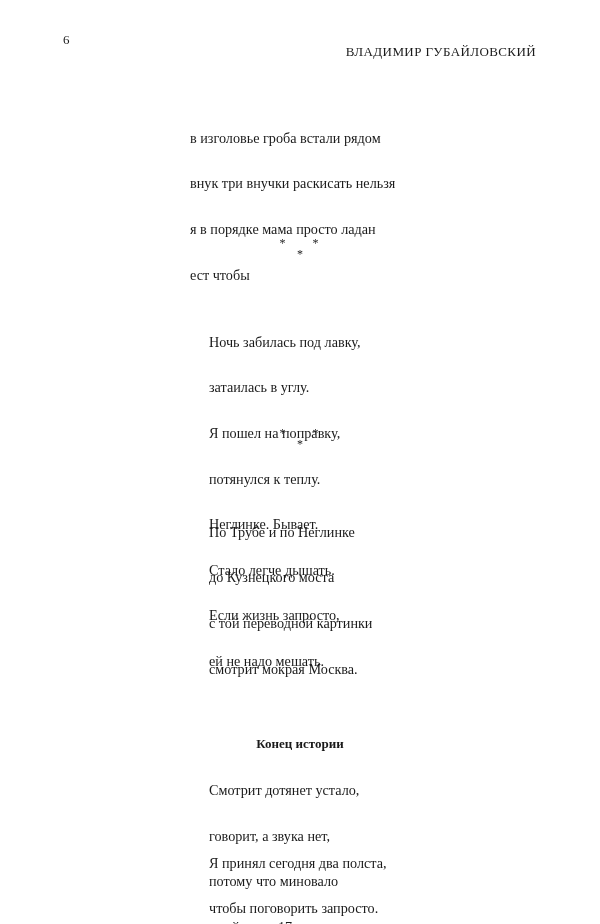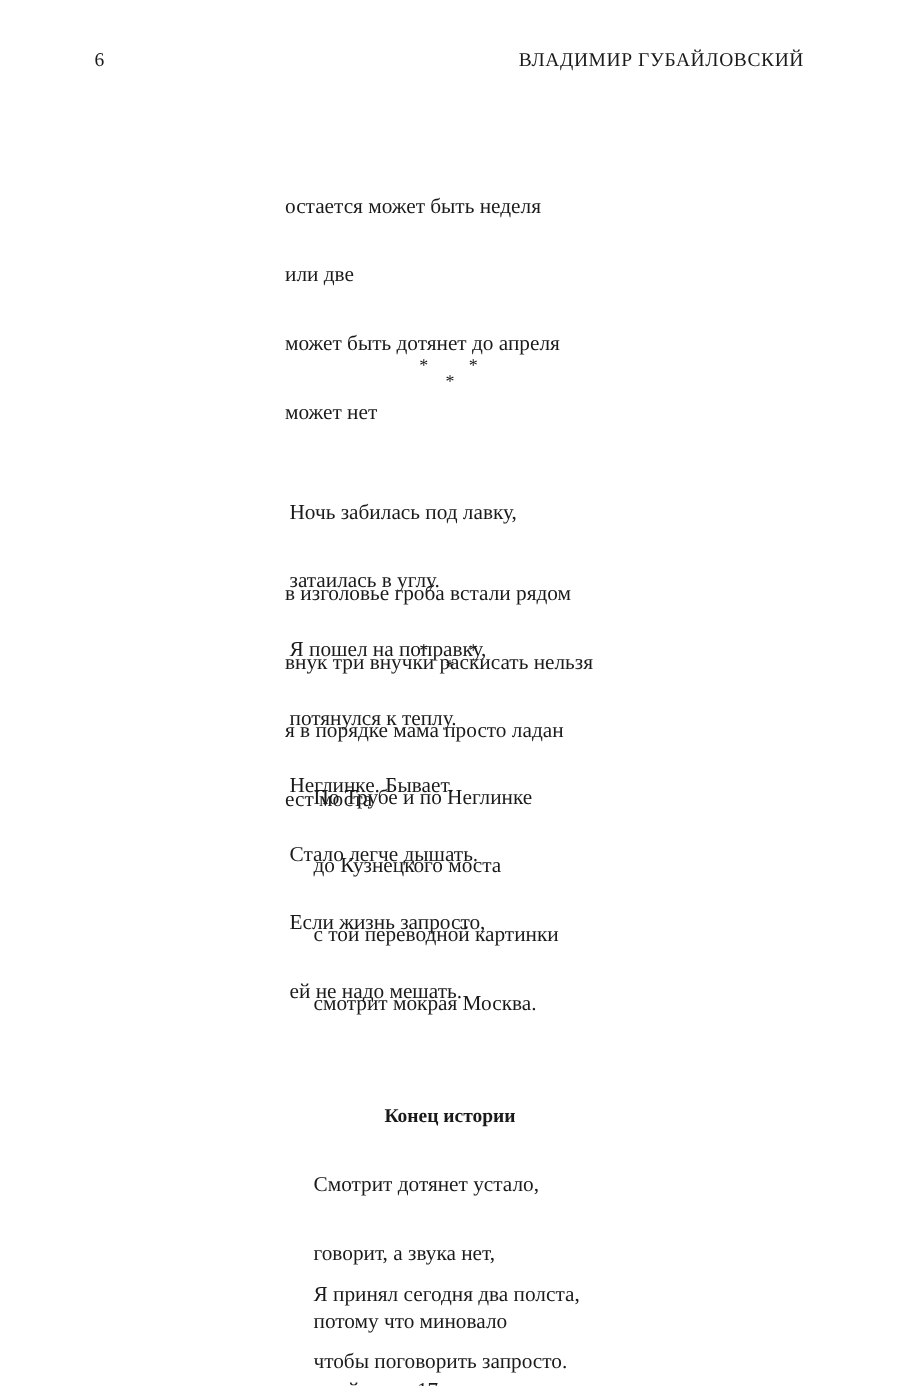--- a/index.html
+++ b/index.html
@@ -24,21 +24,21 @@
       font-size: 13px;
     }
     .page-number {
       position: absolute;
       left: 63px;
       top: 0;
     }
     .running-head {
       position: absolute;
       right: 64px;
-      top: 0;
+      top: 12px;
       letter-spacing: 0.4px;
     }
     .block {
       position: absolute;
       font-size: 14.2px;
       line-height: 15.2px;
       white-space: pre;
     }
     .stanza { margin: 0; }
     .stanza + .stanza { margin-top: 15px; }
@@ -66,39 +66,33 @@
 </head>
 <body>
 
 <div class="header">
   <span class="page-number">6</span>
   <span class="running-head">ВЛАДИМИР ГУБАЙЛОВСКИЙ</span>
 </div>
 
 <div class="block" style="left:190px; top:70px;">
   <div class="stanza">
-    <span class="line">остается может быть неделя</span>
-    <span class="line">или две</span>
-    <span class="line">может быть дотянет до апреля</span>
-    <span class="line">может нет</span>
-  </div>
-  <div class="stanza">
     <span class="line">в изголовье гроба встали рядом</span>
     <span class="line">внук три внучки раскисать нельзя</span>
     <span class="line">я в порядке мама просто ладан</span>
-    <span class="line">ест моста</span>
+    <span class="line">ест чтобы</span>
   </div>
 </div>
 
 <div class="asterism" style="top:238px;">
   <span class="row top">*   *</span>
   <span class="row bottom">*</span>
 </div>
 
-<div class="block" style="left:193px; top:274px;">
+<div class="block" style="left:209px; top:274px;">
   <div class="stanza">
     <span class="line">Ночь забилась под лавку,</span>
     <span class="line">затаилась в углу.</span>
     <span class="line">Я пошел на поправку,</span>
     <span class="line">потянулся к теплу.</span>
     <span class="line">Неглинке. Бывает.</span>
     <span class="line">Стало легче дышать.</span>
     <span class="line">Если жизнь запросто,</span>
     <span class="line">ей не надо мешать.</span>
   </div>

